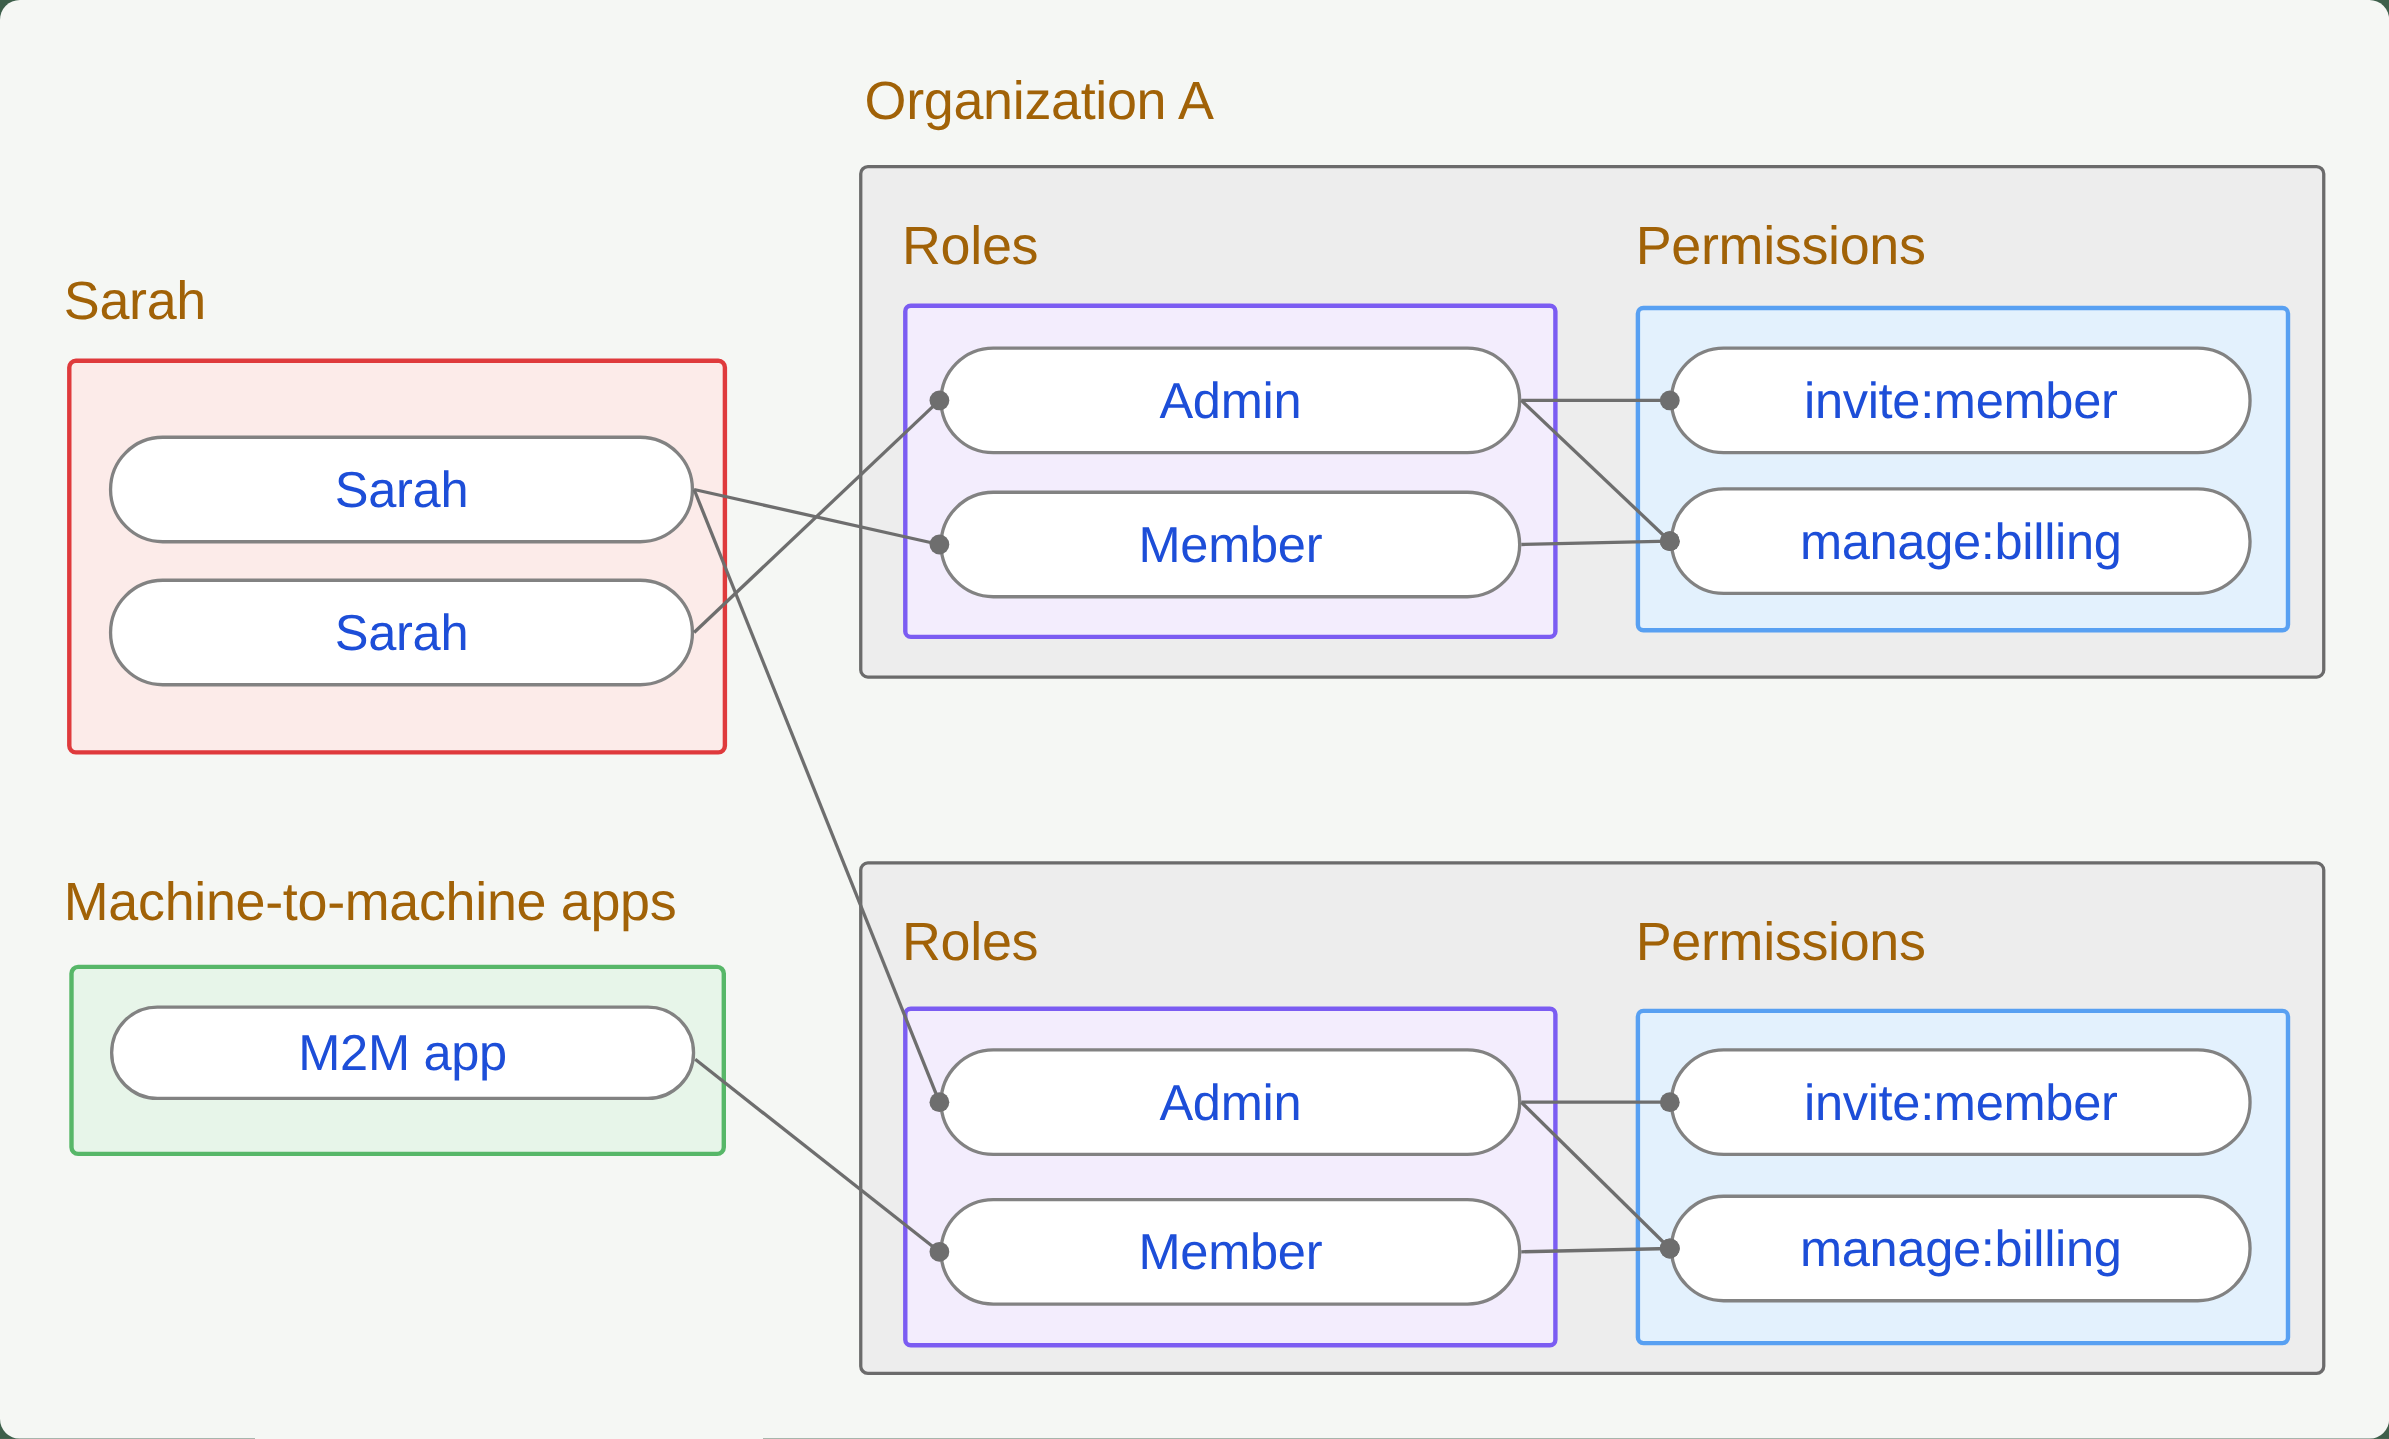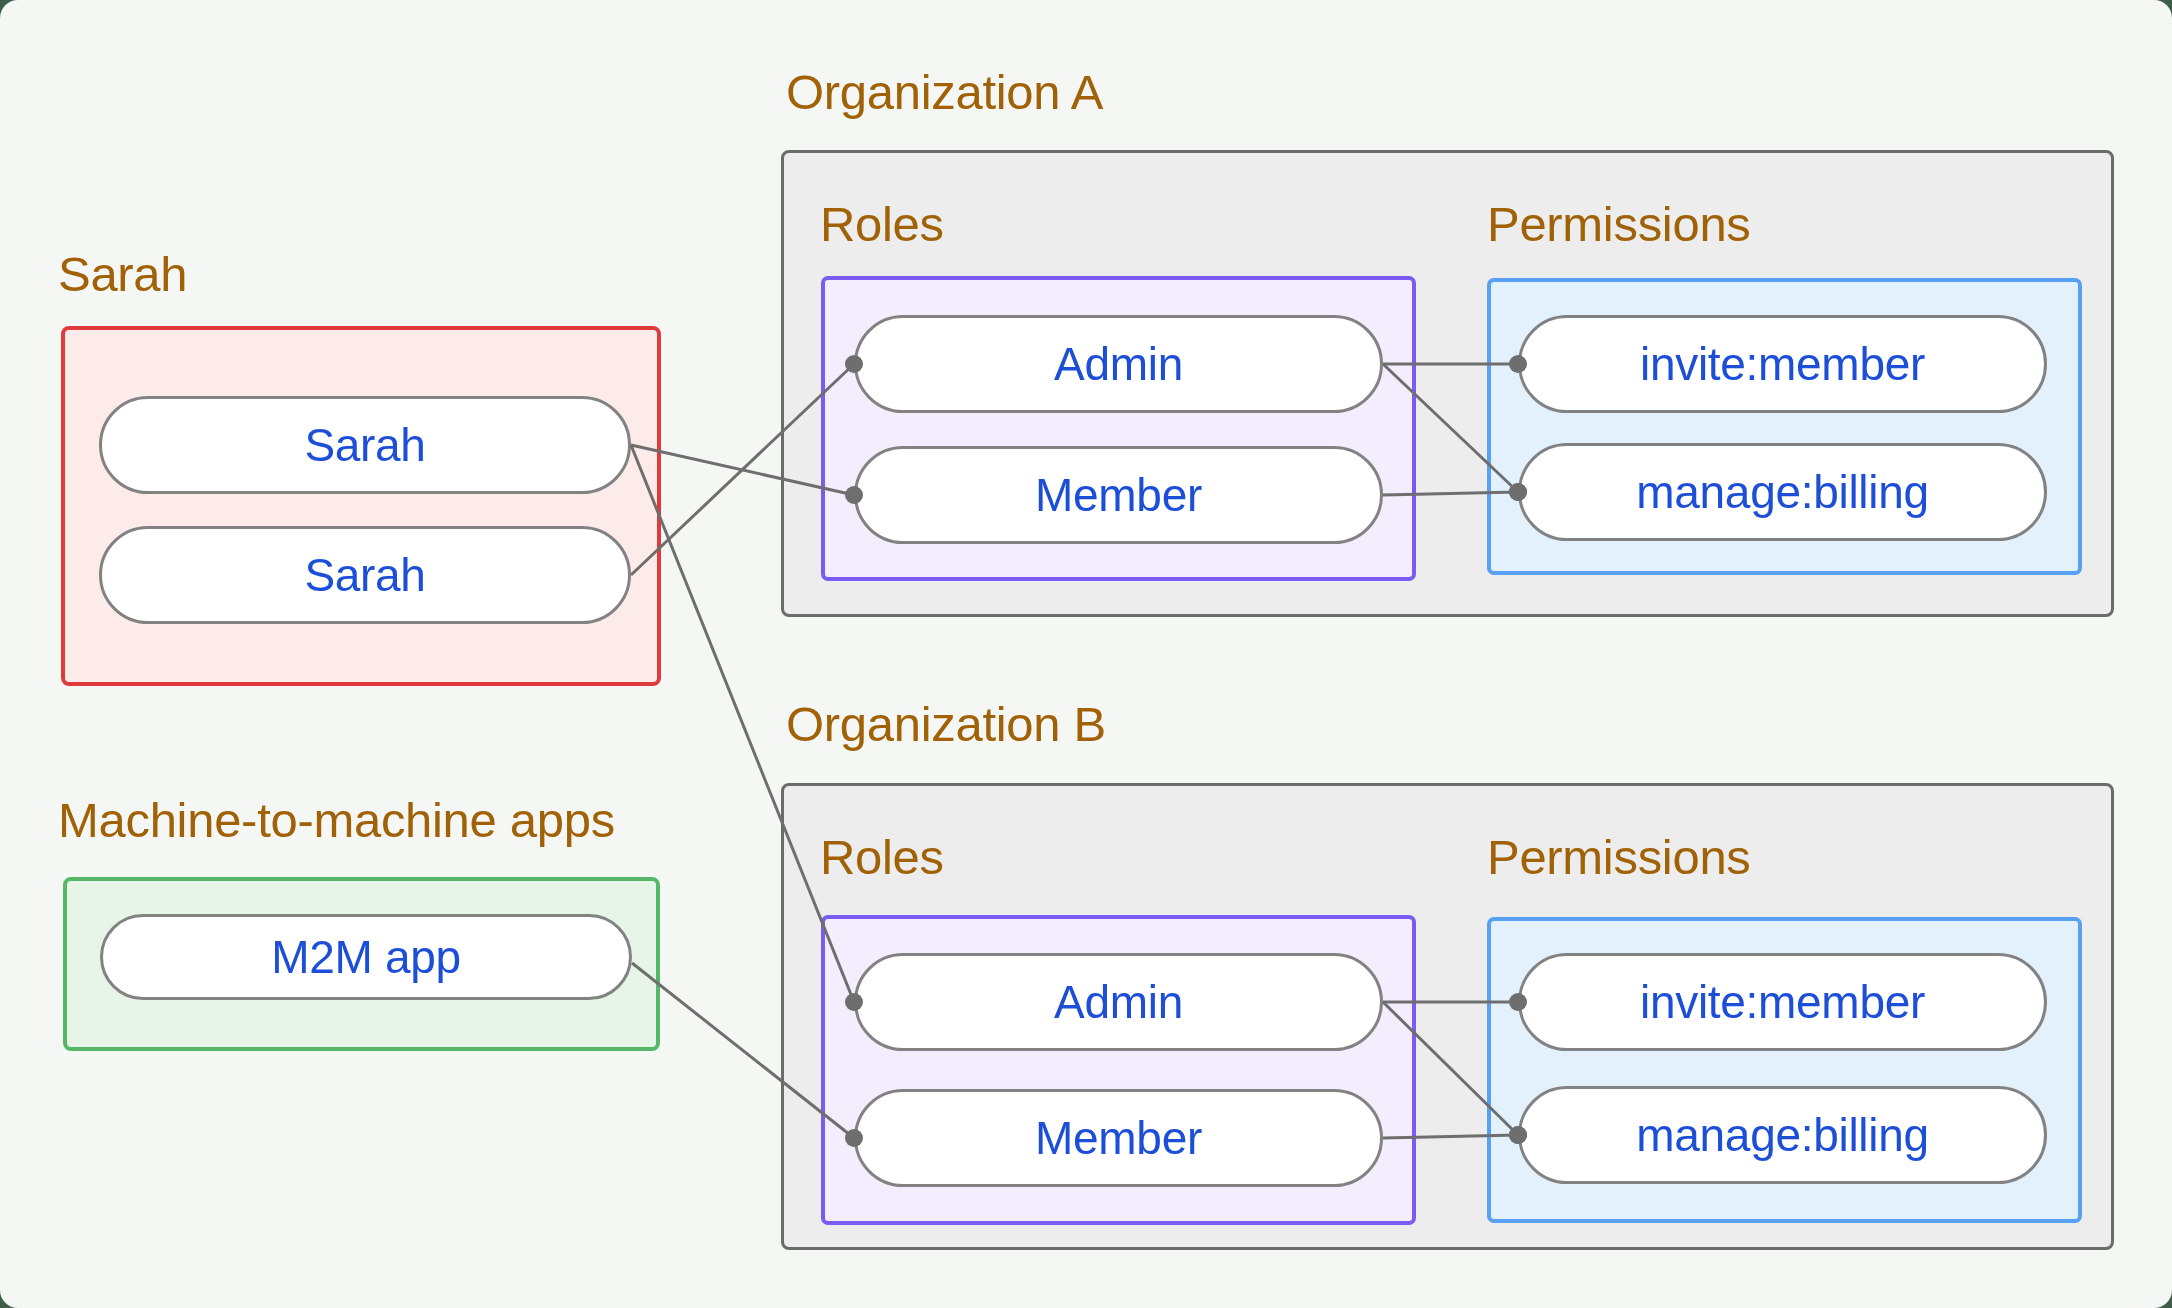--- a/index.html
+++ b/index.html
@@ -35,21 +35,20 @@
   <div class="gbox org-box" style="left:781px;top:150px;width:1333px;height:467px"></div>
   <div class="label" style="left:820px;top:196px">Roles</div>
   <div class="label" style="left:1487px;top:196px">Permissions</div>
   <div class="gbox roles-box" style="left:821px;top:276px;width:595px;height:305px"></div>
   <div class="pill" style="left:854px;top:315px;width:529px;height:98px">Admin</div>
   <div class="pill" style="left:854px;top:446px;width:529px;height:98px">Member</div>
   <div class="gbox perms-box" style="left:1487px;top:278px;width:595px;height:297px"></div>
   <div class="pill" style="left:1518px;top:315px;width:529px;height:98px">invite:member</div>
   <div class="pill" style="left:1518px;top:443px;width:529px;height:98px">manage:billing</div>
 
-  <div class="label" style="left:786px;top:696px">Organization B</div>
   <div class="gbox org-box" style="left:781px;top:783px;width:1333px;height:467px"></div>
   <div class="label" style="left:820px;top:829px">Roles</div>
   <div class="label" style="left:1487px;top:829px">Permissions</div>
   <div class="gbox roles-box" style="left:821px;top:915px;width:595px;height:310px"></div>
   <div class="pill" style="left:854px;top:953px;width:529px;height:98px">Admin</div>
   <div class="pill" style="left:854px;top:1089px;width:529px;height:98px">Member</div>
   <div class="gbox perms-box" style="left:1487px;top:917px;width:595px;height:306px"></div>
   <div class="pill" style="left:1518px;top:953px;width:529px;height:98px">invite:member</div>
   <div class="pill" style="left:1518px;top:1086px;width:529px;height:98px">manage:billing</div>
 

